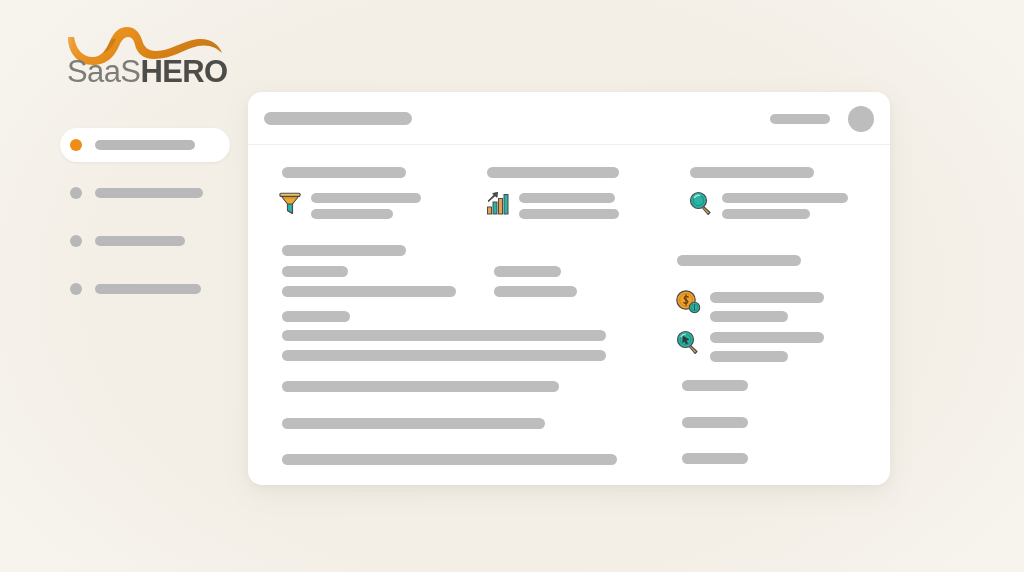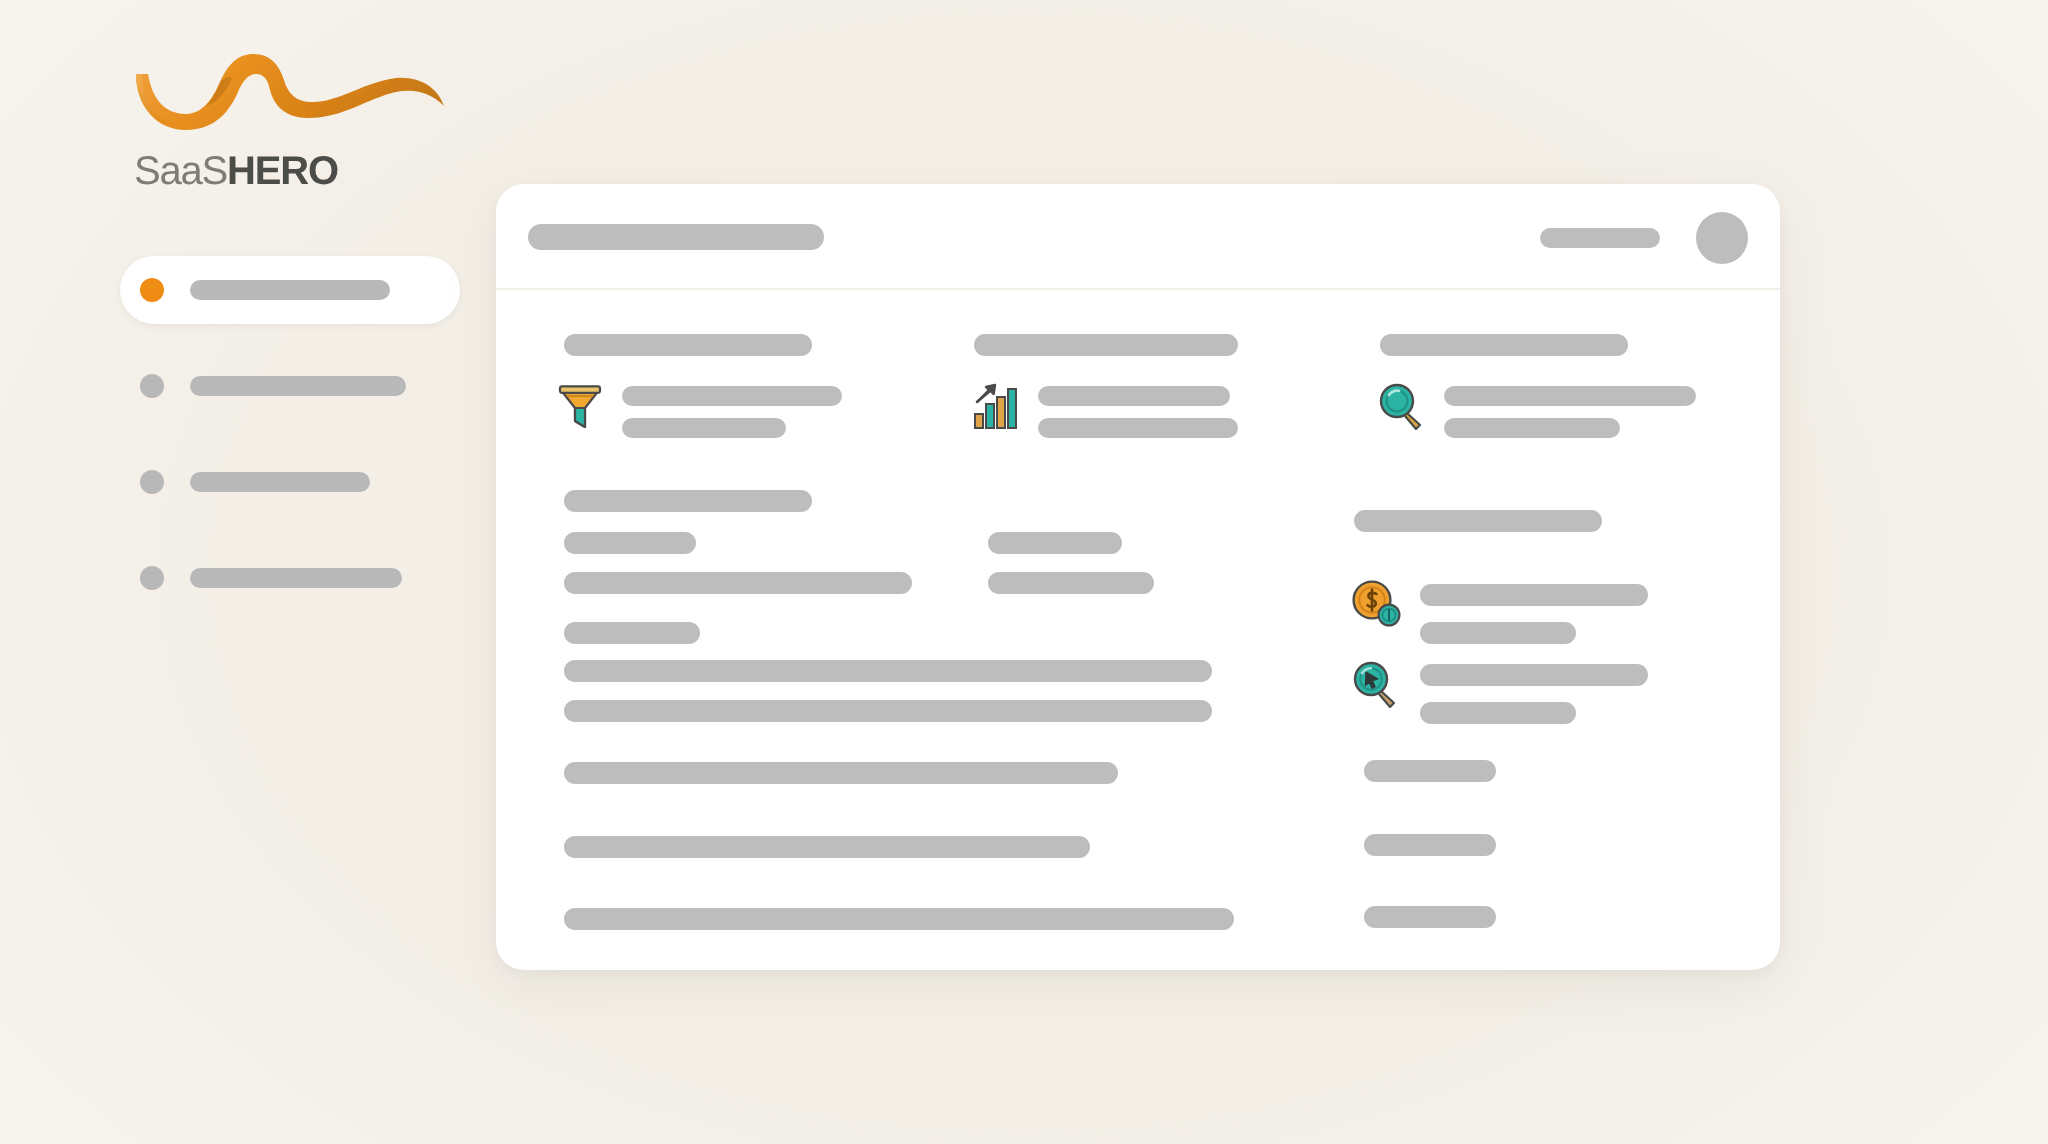--- a/index.html
+++ b/index.html
@@ -32,22 +32,22 @@
   .logo-swoosh {
     position: absolute;
     left: 0;
     top: 0;
     width: 165px;
     height: 48px;
   }
   .logo-text {
     position: absolute;
     left: 5px;
-    top: 52px;
-    font-size: 20px;
+    top: 32px;
+    font-size: 31px;
     letter-spacing: -0.6px;
     line-height: 1;
     white-space: nowrap;
   }
   .logo-text .saas {
     color: #7d7d78;
     font-weight: 400;
   }
   .logo-text .hero {
     color: #4c4c49;

